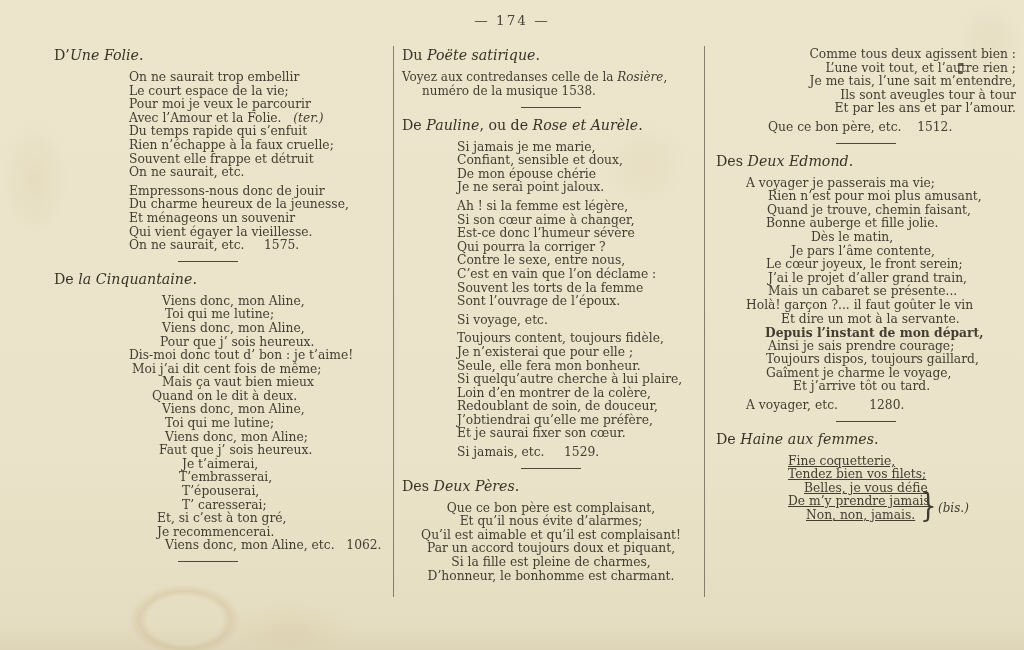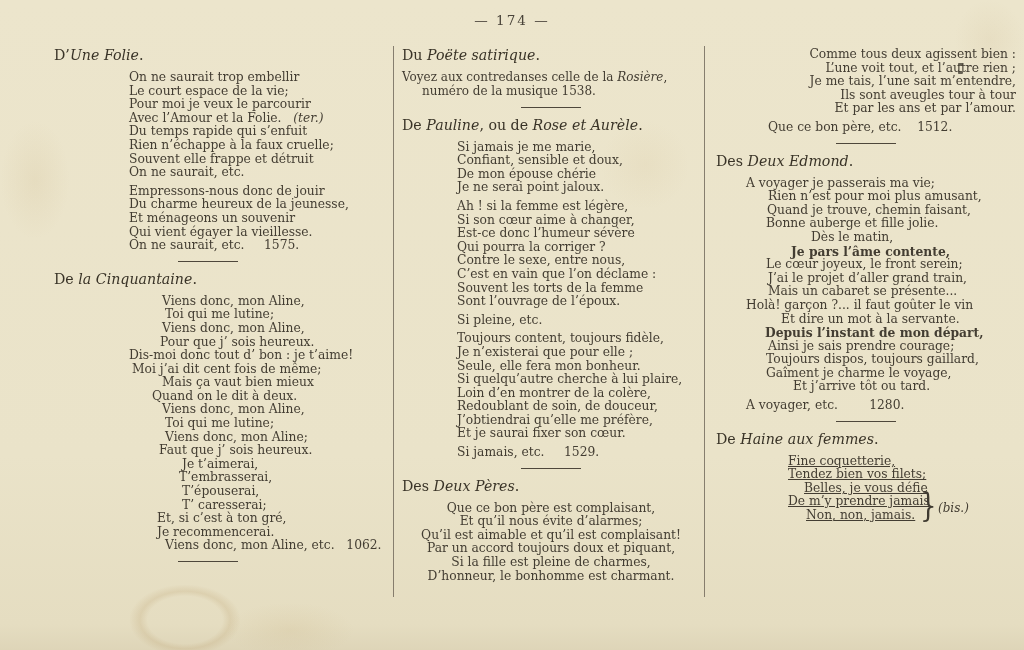--- a/index.html
+++ b/index.html
@@ -119,21 +119,21 @@
         <div class="line">Ah ! si la femme est légère,</div>
         <div class="line">Si son cœur aime à changer,</div>
         <div class="line">Est-ce donc l’humeur sévère</div>
         <div class="line">Qui pourra la corriger ?</div>
         <div class="line">Contre le sexe, entre nous,</div>
         <div class="line">C’est en vain que l’on déclame :</div>
         <div class="line">Souvent les torts de la femme</div>
         <div class="line">Sont l’ouvrage de l’époux.</div>
       </div>
       <div class="stanza" style="margin-left: 55px;">
-        <div class="line">Si pleine, etc.</div>
+        <div class="line">Si voyage, etc.</div>
       </div>
       <div class="stanza" style="margin-left: 55px;">
         <div class="line">Toujours content, toujours fidèle,</div>
         <div class="line">Je n’existerai que pour elle ;</div>
         <div class="line">Seule, elle fera mon bonheur.</div>
         <div class="line">Si quelqu’autre cherche à lui plaire,</div>
         <div class="line">Loin d’en montrer de la colère,</div>
         <div class="line">Redoublant de soin, de douceur,</div>
         <div class="line">J’obtiendrai qu’elle me préfère,</div>
         <div class="line">Et je saurai fixer son cœur.</div>
@@ -164,21 +164,21 @@
         <div class="line">Que ce bon père, etc.&nbsp;&nbsp;&nbsp;&nbsp;1512.</div>
       </div>
       <div class="rule"></div>
       <div class="heading"><span>Des </span><i>Deux Edmond</i><span>.</span></div>
       <div class="stanza" style="margin-left: 30px;">
         <div class="line">A voyager je passerais ma vie;</div>
         <div class="line" style="margin-left: 22px;">Rien n’est pour moi plus amusant,</div>
         <div class="line" style="margin-left: 21px;">Quand je trouve, chemin faisant,</div>
         <div class="line" style="margin-left: 20px;">Bonne auberge et fille jolie.</div>
         <div class="line" style="margin-left: 65px;">Dès le matin,</div>
-        <div class="line" style="margin-left: 45px; font-weight: bold;">Je pars l’âme contente,</div>
+        <div class="line" style="margin-left: 45px;">Je pars l’âme contente,</div>
         <div class="line" style="margin-left: 20px;">Le cœur joyeux, le front serein;</div>
         <div class="line" style="margin-left: 22px;">J’ai le projet d’aller grand train,</div>
         <div class="line" style="margin-left: 22px;">Mais un cabaret se présente...</div>
         <div class="line">Holà! garçon ?... il faut goûter le vin</div>
         <div class="line" style="margin-left: 35px;">Et dire un mot à la servante.</div>
         <div class="line" style="margin-left: 19px; font-weight: bold;">Depuis l’instant de mon départ,</div>
         <div class="line" style="margin-left: 22px;">Ainsi je sais prendre courage;</div>
         <div class="line" style="margin-left: 20px;">Toujours dispos, toujours gaillard,</div>
         <div class="line" style="margin-left: 20px;">Gaîment je charme le voyage,</div>
         <div class="line" style="margin-left: 47px;">Et j’arrive tôt ou tard.</div>

